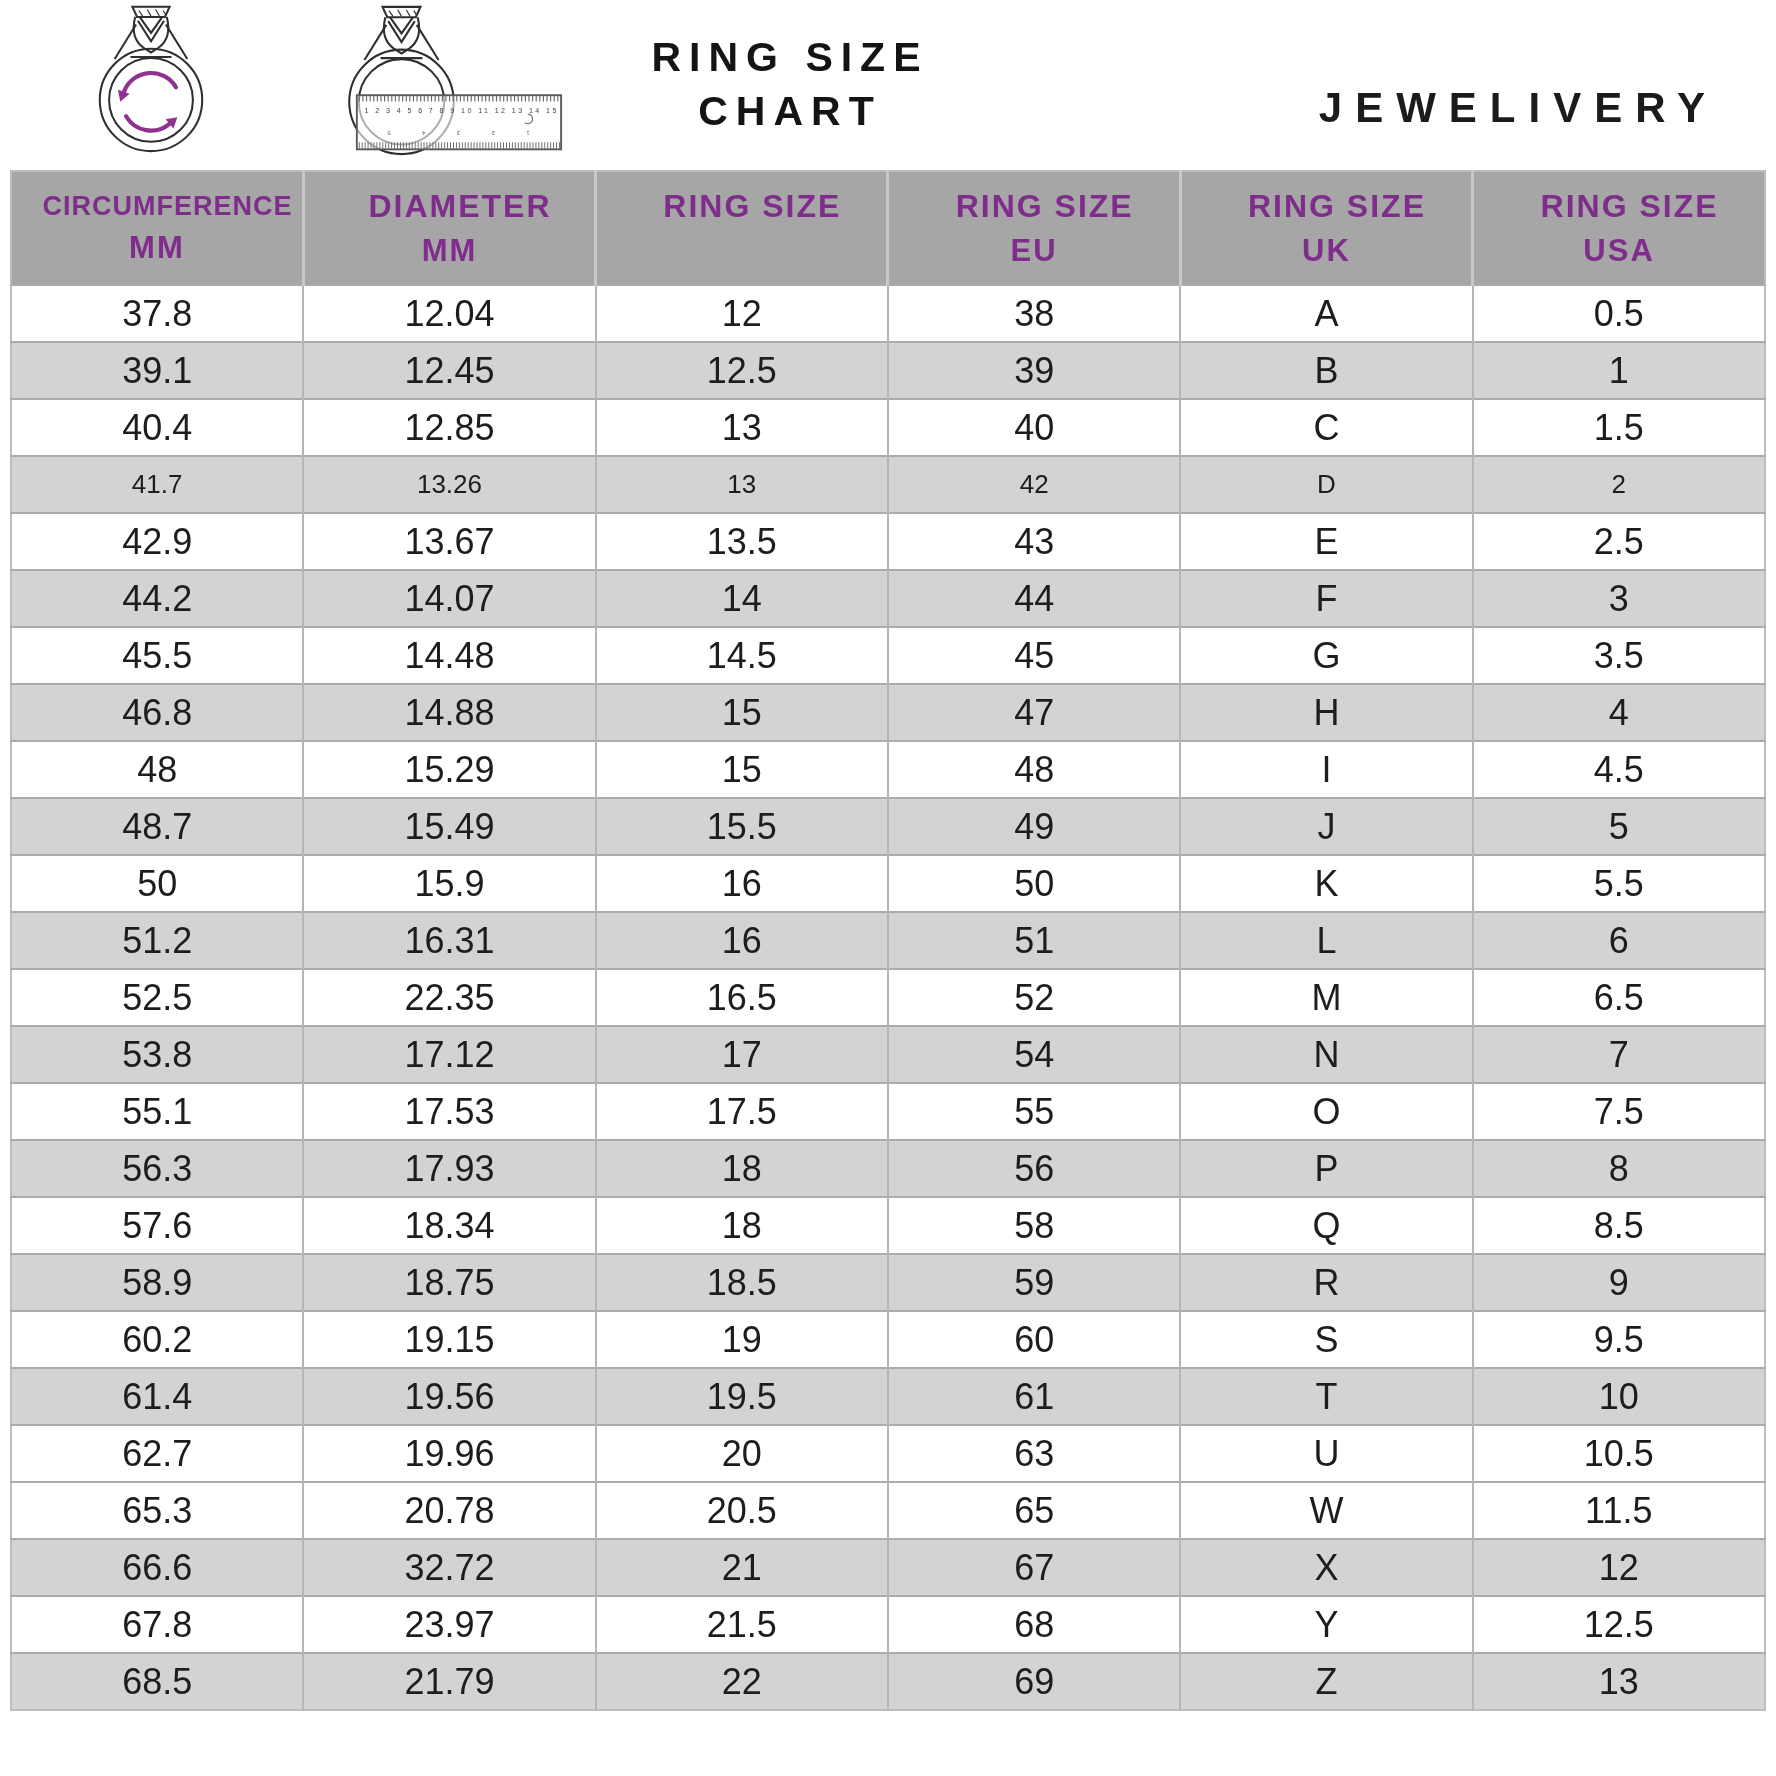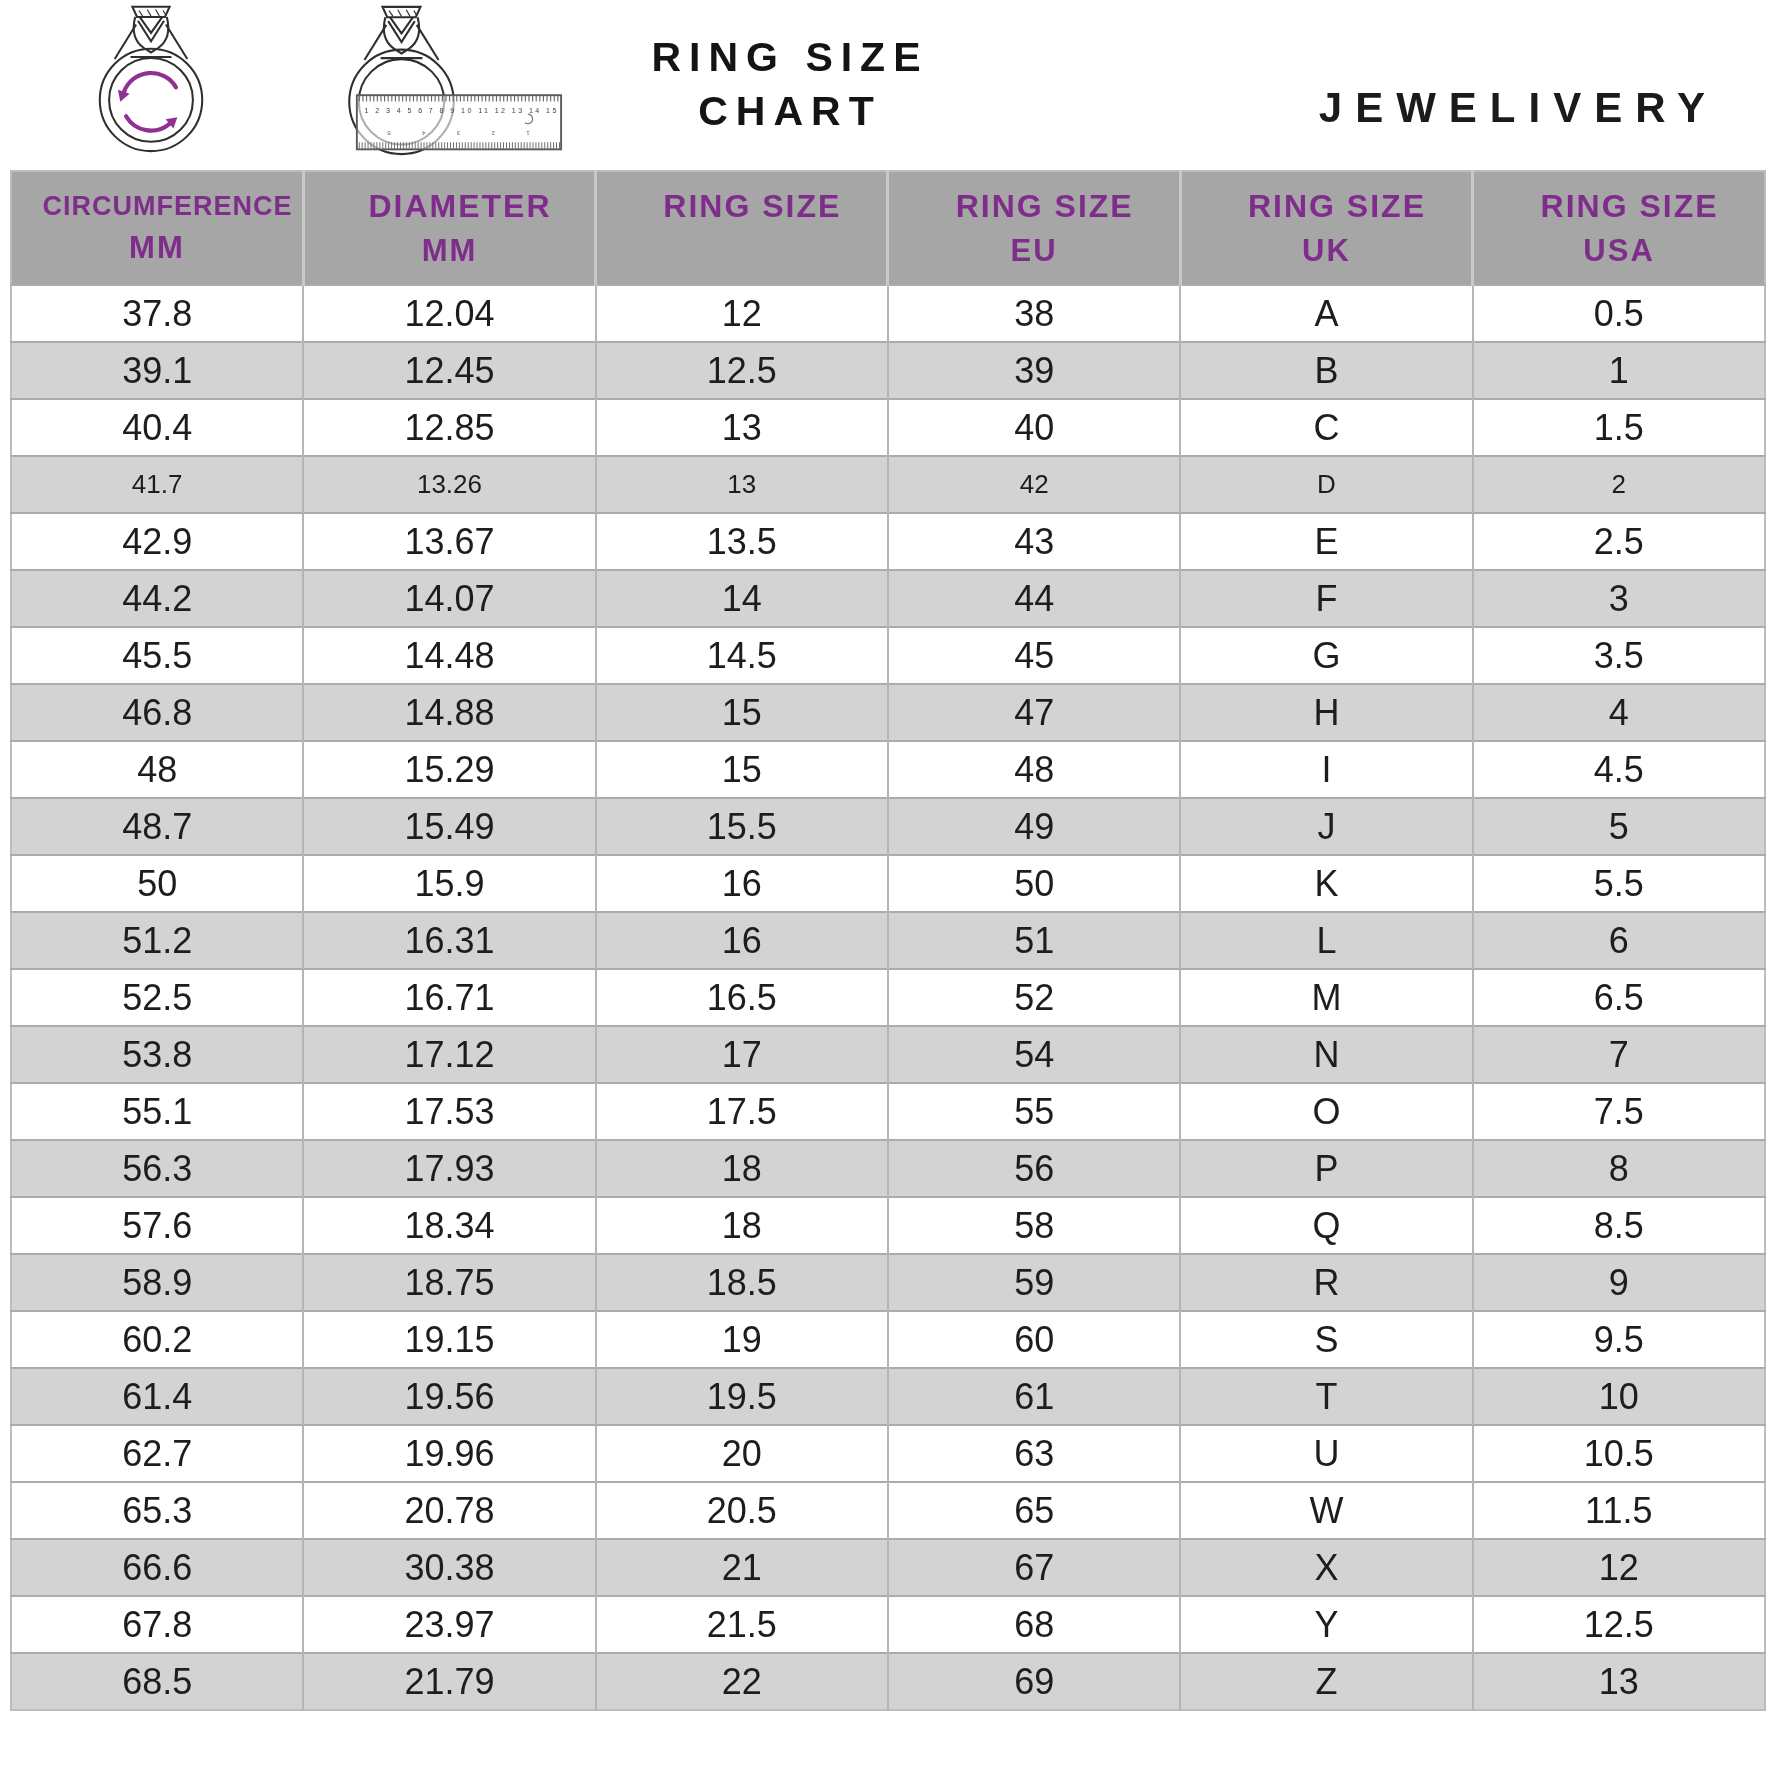--- a/index.html
+++ b/index.html
@@ -227,21 +227,21 @@
       <tr class="alt">
         <td>51.2</td>
         <td>16.31</td>
         <td>16</td>
         <td>51</td>
         <td>L</td>
         <td>6</td>
       </tr>
       <tr>
         <td>52.5</td>
-        <td>16.71</td>
+        <td>22.35</td>
         <td>16.5</td>
         <td>52</td>
         <td>M</td>
         <td>6.5</td>
       </tr>
       <tr class="alt">
         <td>53.8</td>
         <td>17.12</td>
         <td>17</td>
         <td>54</td>
@@ -307,21 +307,21 @@
       <tr>
         <td>65.3</td>
         <td>20.78</td>
         <td>20.5</td>
         <td>65</td>
         <td>W</td>
         <td>11.5</td>
       </tr>
       <tr class="alt">
         <td>66.6</td>
-        <td>30.38</td>
+        <td>32.72</td>
         <td>21</td>
         <td>67</td>
         <td>X</td>
         <td>12</td>
       </tr>
       <tr>
         <td>67.8</td>
         <td>23.97</td>
         <td>21.5</td>
         <td>68</td>

